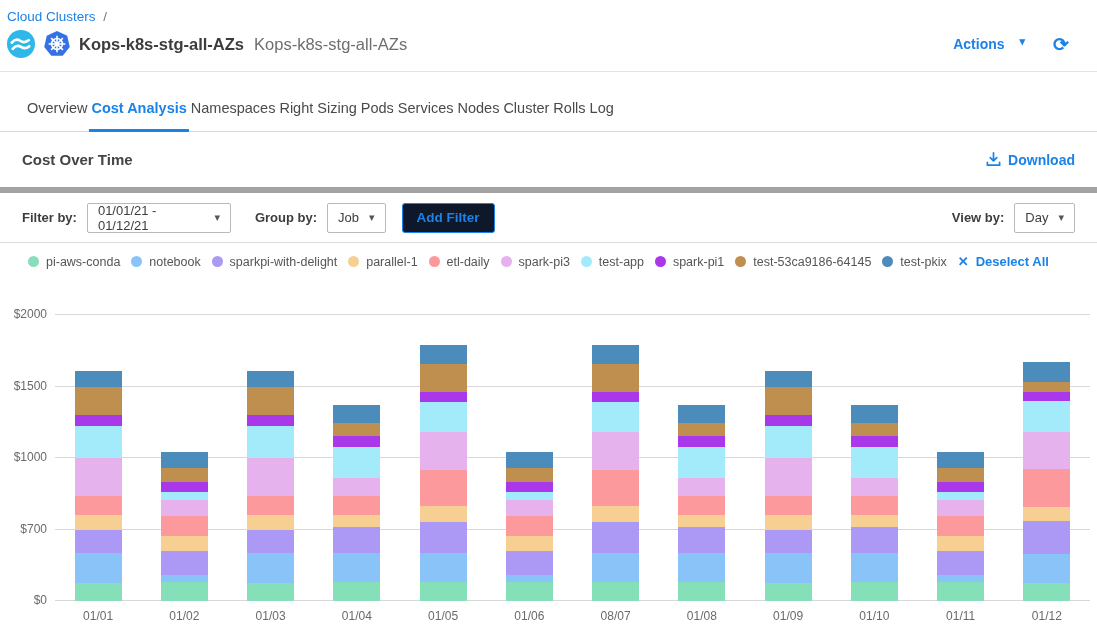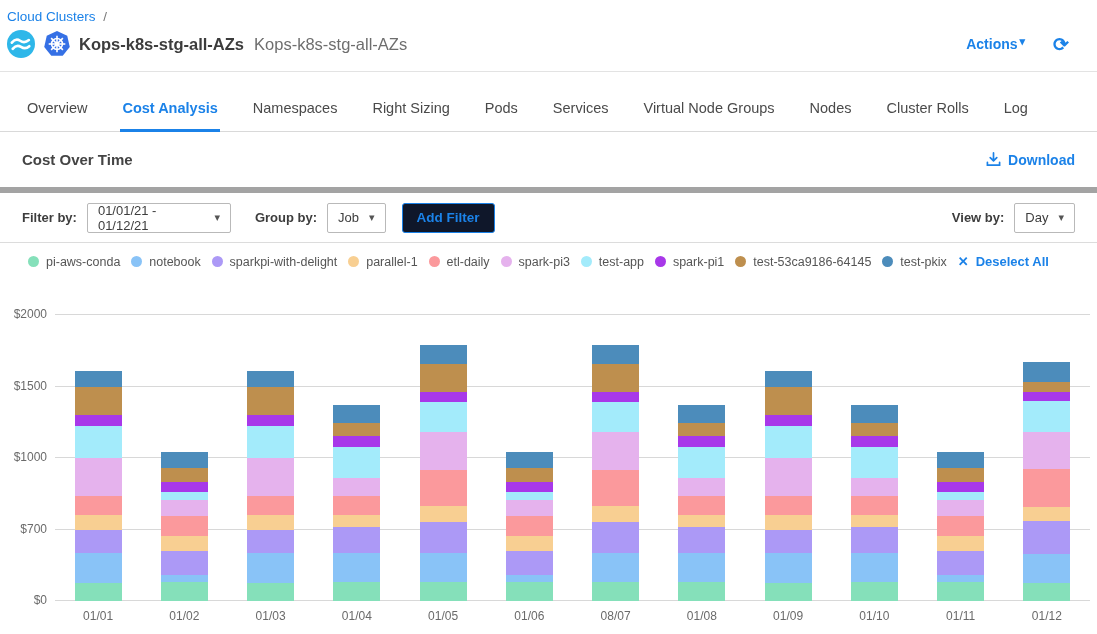--- a/index.html
+++ b/index.html
@@ -10,26 +10,26 @@
   
   .topbar { padding:9px 22px 0 7px; height:72px; border-bottom:1px solid #e3e3e3; }
   .breadcrumb { font-size:13.5px; }
   .breadcrumb a { color:#1b82e8; text-decoration:none; cursor:pointer; }
   .breadcrumb .sep { color:#7a7a7a; margin-left:4px; }
   .title-row { display:flex; align-items:center; margin-top:6px; }
   .logo { width:28px; height:28px; margin-right:8px; flex:0 0 auto; }
   .cluster-title { font-size:16.5px; font-weight:bold; color:#3c3c3c; margin-right:10px; }
   .cluster-subtitle { font-size:16.5px; color:#6e6e6e; }
   .title-right { margin-left:auto; display:flex; align-items:center; gap:28px; }
-  .actions-btn { color:#1b82e8; font-weight:bold; font-size:14px; cursor:pointer; display:flex; gap:2px; }
+  .actions-btn { color:#1b82e8; font-weight:bold; font-size:14px; cursor:pointer; display:flex; gap:15px; }
   .caret { font-size:11px; line-height:1; }
   .refresh { color:#1b82e8; font-size:19px; font-weight:bold; cursor:pointer; margin-right:6px; }
 
   
-  .tabs { display:flex; align-items:flex-end; gap:31px; padding:0 25px; height:60px; border-bottom:1px solid #d9d9d9; }
+  .tabs { display:flex; align-items:flex-end; padding:0 25px; height:60px; border-bottom:1px solid #d9d9d9; }
   .tab { font-size:14.5px; color:#4a4a4a; padding:18px 2px 13px 2px; cursor:pointer; border-bottom:3px solid transparent; margin-bottom:-1px; white-space:nowrap; }
   .tab.active { color:#1b82e8; font-weight:bold; border-bottom-color:#1b82e8; }
 
   
   .section-header { display:flex; align-items:center; justify-content:space-between; height:61px; padding:0 22px; border-bottom:6px solid #a3a3a3; }
   .section-title { font-size:15px; font-weight:bold; color:#444; }
   .download { display:flex; align-items:center; gap:7px; color:#1b82e8; font-size:14px; font-weight:bold; cursor:pointer; }
 
   
   .filter-bar { display:flex; align-items:center; height:50px; padding:0 22px; border-bottom:1px solid #dcdcdc; }
@@ -99,21 +99,20 @@
     </div>
   </div>
 
   <div class="tabs">
       <div class="tab">Overview</div>
       <div class="tab active">Cost Analysis</div>
       <div class="tab">Namespaces</div>
       <div class="tab">Right Sizing</div>
       <div class="tab">Pods</div>
       <div class="tab">Services</div>
-      <div class="tab">Virtual Node Groups</div>
       <div class="tab">Nodes</div>
       <div class="tab">Cluster Rolls</div>
       <div class="tab">Log</div>
     </div>
 
   <div class="section-header">
     <span class="section-title">Cost Over Time</span>
     <span class="download">
       <svg width="15" height="15" viewBox="0 0 16 16">
         <path d="M8 1 v8 M4.5 6 L8 9.5 L11.5 6" stroke="#1b82e8" stroke-width="1.8" fill="none" stroke-linecap="round" stroke-linejoin="round"></path>

